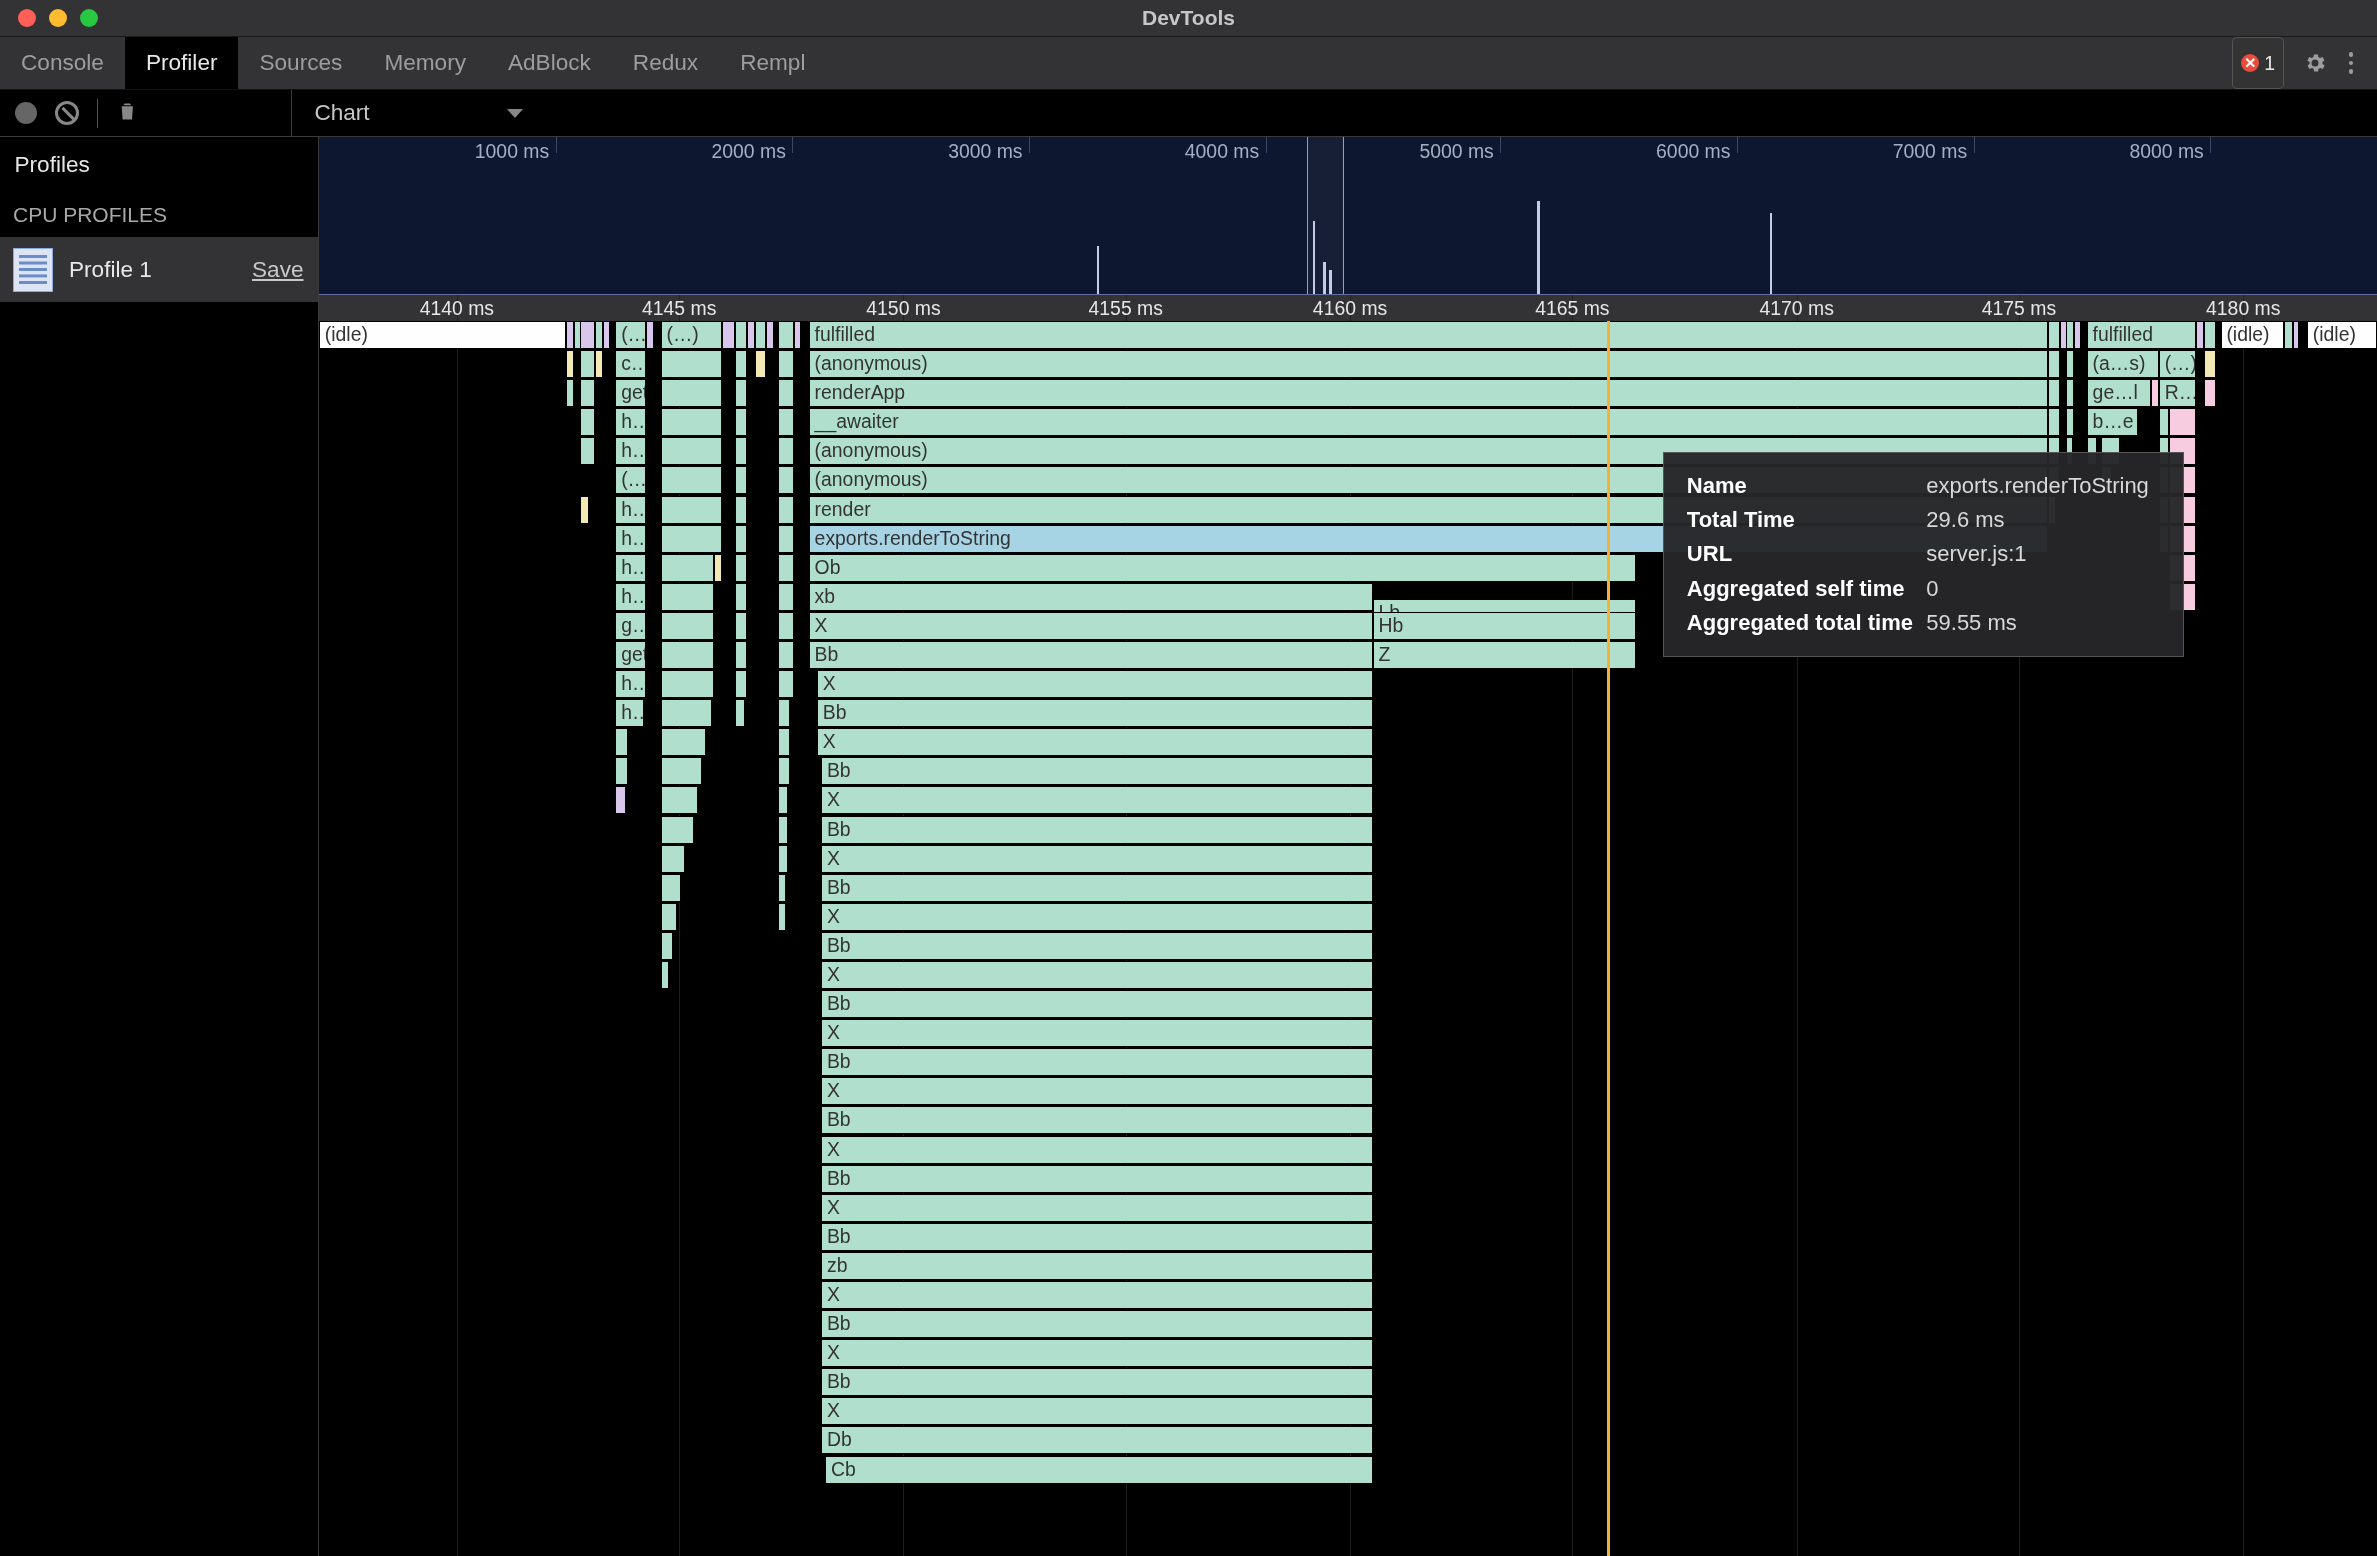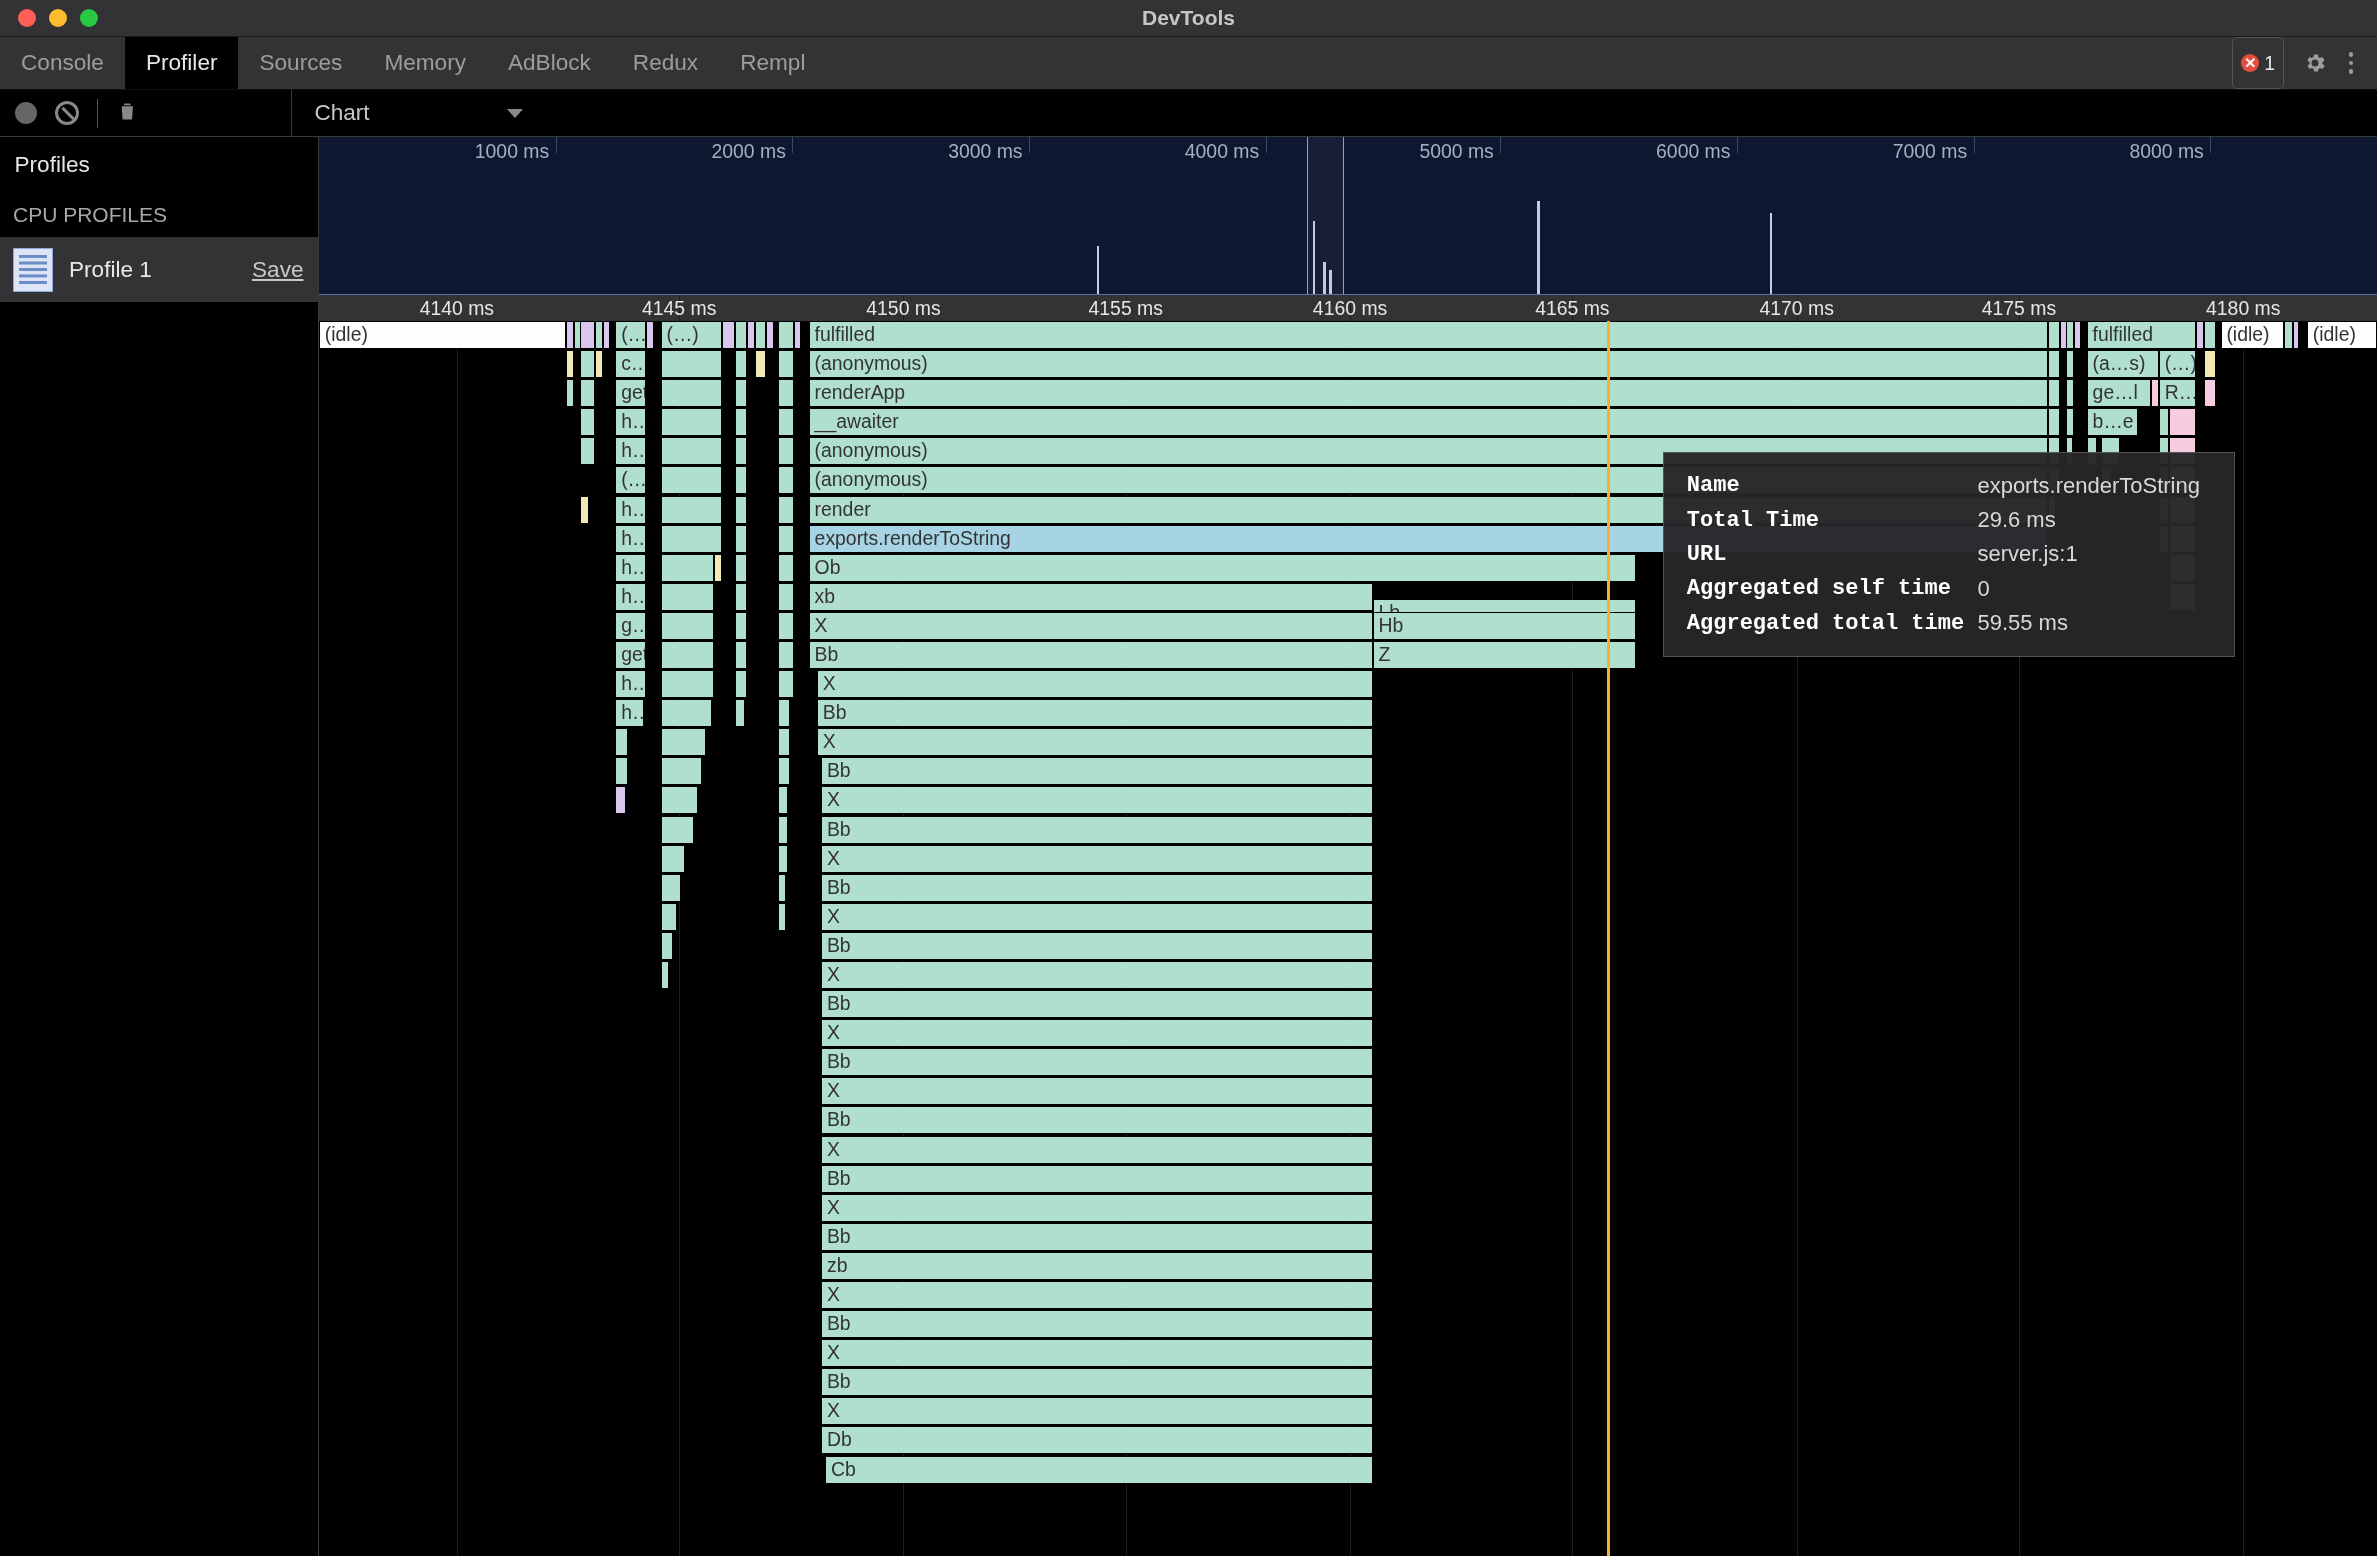--- a/index.html
+++ b/index.html
@@ -71,21 +71,21 @@
   .c-y { background:#f3e9b4; } 
   .c-pk{ background:#f7cbe0; } 
   .c-b { background:#acd9e8; } 
   .selected { background:#a7d4e4 !important; }
 
   .cursor-line { position:absolute; top:0; bottom:0; width:2.4px; background:#f5b133; z-index:50;}
 
   
   .tooltip { position:absolute; background:rgba(38,38,40,0.97); border:0.8px solid #555; padding:14.5px 21px; z-index:100; font-size:22px; }
   .tooltip table td { padding:3.2px 11.3px 3.2px 0; white-space:nowrap;}
-  .tooltip .k { color:#fff; font-weight:600;font-family:Liberation Mono, monospace;}
+  .tooltip .k { color:#fff; font-weight:600;}
   .tooltip .v { color:#d8d8d8;}
 </style>
 </head>
 <body>
 
 <div class="titlebar">
   <div class="traffic">
     <div class="dot red"></div>
     <div class="dot yellow"></div>
     <div class="dot green"></div>

